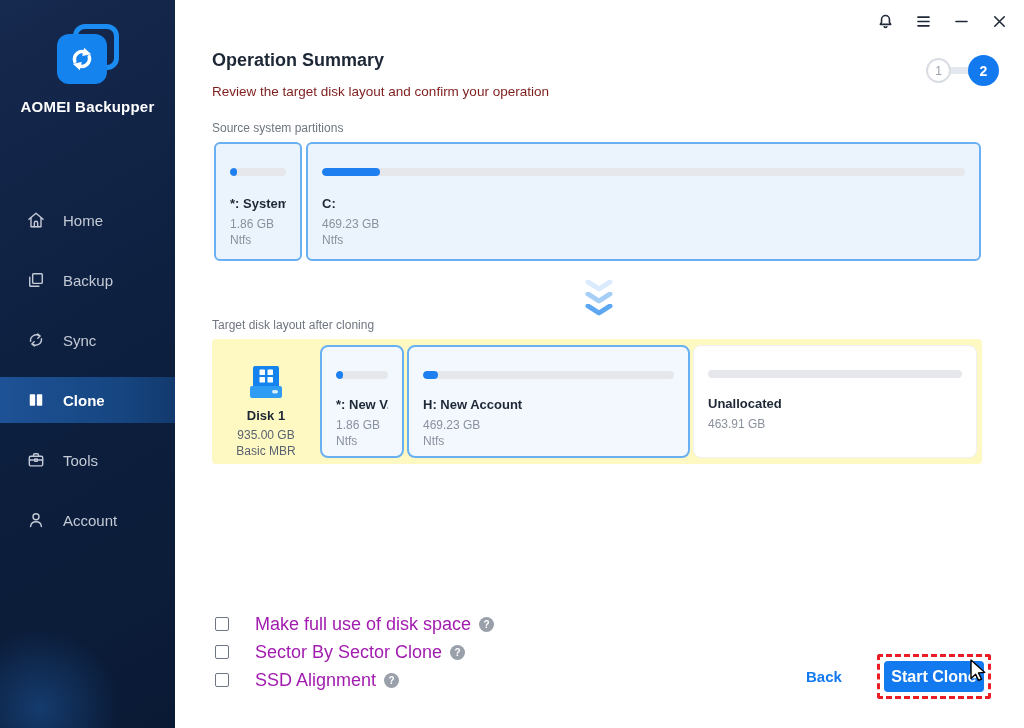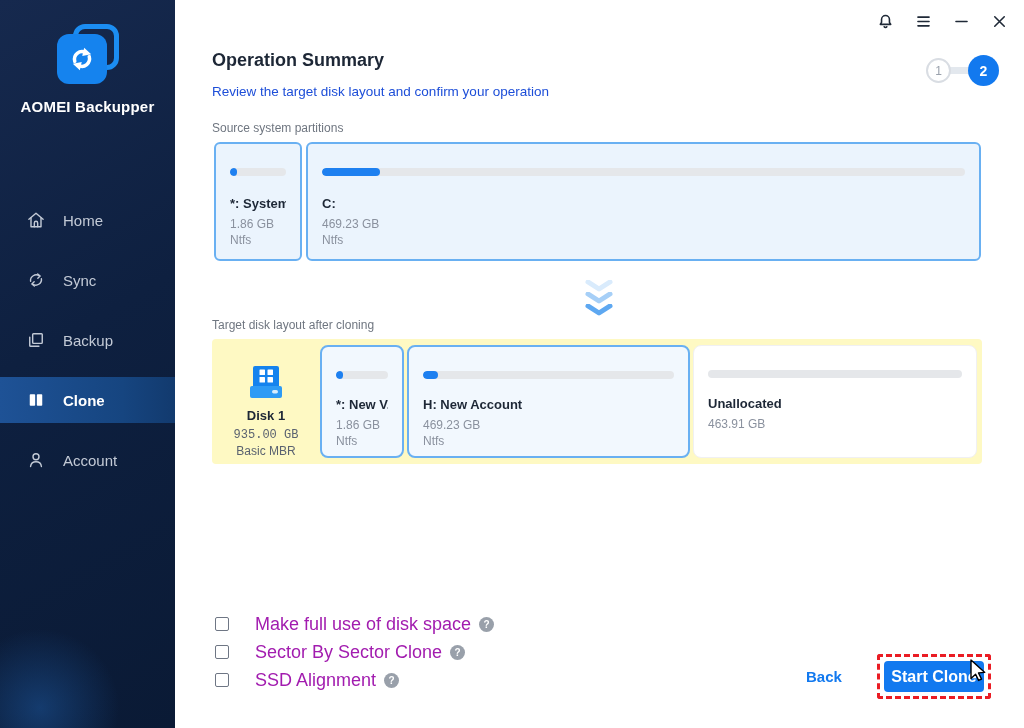--- a/index.html
+++ b/index.html
@@ -29,21 +29,21 @@
   .menu-item.active { background:linear-gradient(90deg,#1e5296 0%,#164580 70%,#123a6e 100%); color:#ffffff; font-weight:700; }
   .menu-item.active svg { stroke:none; }
 
   
   .winbar { position:absolute; top:6px; right:8px; display:flex; align-items:center; }
   .winbtn { width:34px; height:30px; display:flex; align-items:center; justify-content:center; background:transparent; border:none; cursor:pointer; margin-left:4px; }
   .winbtn svg { width:19px; height:19px; stroke:#1f2937; stroke-width:2; fill:none; stroke-linecap:round; stroke-linejoin:round; }
 
   
   .page-title { position:absolute; left:212px; top:50px; font-size:18px; font-weight:700; color:#1d2736; }
-  .subtitle { position:absolute; left:212px; top:84px; font-size:13.5px; color:#1d4ed8; }
+  .subtitle { position:absolute; left:212px; top:84px; font-size:13.5px; color:#7f1d1d; }
 
   .steps { position:absolute; left:922px; top:53px; width:76px; height:34px; }
   .step-line { position:absolute; left:20px; top:14px; width:38px; height:7px; background:#e3e8ee; border-radius:4px; }
   .step-c1 { position:absolute; left:4px; top:5px; width:25px; height:25px; border-radius:50%; background:#fff;
     border:2px solid #d9dde3; color:#9aa1ac; font-size:12px; display:flex; align-items:center; justify-content:center; }
   .step-c2 { position:absolute; left:46px; top:2px; width:31px; height:31px; border-radius:50%; background:#1279ef;
     color:#fff; font-size:14px; font-weight:700; display:flex; align-items:center; justify-content:center; }
 
   
   .src-label { position:absolute; left:212px; top:121px; font-size:12px; color:#6f7680; }
@@ -61,21 +61,21 @@
   .chevrons { position:absolute; left:585px; top:280px; width:28px; display:flex; flex-direction:column; gap:0px; }
   .chevrons svg { width:28px; height:12px; }
 
   
   .tgt-label { position:absolute; left:212px; top:318px; font-size:12px; color:#6f7680; }
   .tgt-container { position:absolute; left:212px; top:339px; width:770px; height:125px; background:#fef9c3;
     border-radius:4px; display:flex; align-items:flex-end; padding:6px 2px 6px 0; }
   .disk-info { width:108px; flex:none; text-align:center; }
   .disk-info svg { width:42px; height:40px; }
   .disk-name { font-size:13px; font-weight:700; color:#1d2736; margin-top:2px; }
-  .disk-size { font-size:12px; color:#5a6270; margin-top:5px;font-family:Liberation Mono, monospace; }
+  .disk-size { font-size:12px; color:#5a6270; margin-top:5px; }
   .disk-type { font-size:12px; color:#5a6270; margin-top:2px; }
   .tgt-box { height:113px; border-radius:8px; padding:12px 14px 10px; margin-right:3px; cursor:pointer; }
   .tgt-part { background:#f2f8fe; border:2px solid #69b0f2; }
   .tgt-box1 { width:84px; flex:none; }
   .tgt-box2 { width:283px; flex:none; }
   .tgt-unalloc { flex:1; background:#ffffff; border:1px solid #f0f0f2; }
   .tgt-box .p-name { margin-top:18px; }
 
   
   .options { position:absolute; left:215px; top:614px; }
@@ -120,45 +120,56 @@
               <path d="M3.5 11.2 L12 4 L20.5 11.2"></path>
               <path d="M6 9.4 V20 H18 V9.4"></path>
               <path d="M10 20 v-4.5 a2 2 0 0 1 4 0 V20"></path>
             </svg>
         </span>
         <span class="mi-label">Home</span>
       </div>
       <div class="menu-item">
         <span class="mi-icon">
           <svg viewBox="0 0 24 24">
+              <rect x="8" y="4.5" width="11.5" height="11.5" rx="1"></rect>
+              <path d="M4.5 8.5 V18.5 a1 1 0 0 0 1 1 H15.5"></path>
+            </svg>
+        </span>
+        <span class="mi-label">Backup</span>
+      </div>
+      <div class="menu-item">
+        <span class="mi-icon">
+          <svg viewBox="0 0 24 24">
               <path d="M5.5 13.5 A6.8 6.8 0 0 1 16 7"></path>
               <path d="M14 4.8 L17 7.3 L14.2 9.8"></path>
               <path d="M18.5 10.5 A6.8 6.8 0 0 1 8 17"></path>
               <path d="M10 19.2 L7 16.7 L9.8 14.2"></path>
             </svg>
         </span>
         <span class="mi-label">Sync</span>
       </div>
-      <div class="menu-item">
-        <span class="mi-icon">
-          <svg viewBox="0 0 24 24">
-              <rect x="8" y="4.5" width="11.5" height="11.5" rx="1"></rect>
-              <path d="M4.5 8.5 V18.5 a1 1 0 0 0 1 1 H15.5"></path>
-            </svg>
-        </span>
-        <span class="mi-label">Backup</span>
-      </div>
       <div class="menu-item active">
         <span class="mi-icon">
           <svg viewBox="0 0 24 24">
               <rect x="4.5" y="5" width="6.5" height="14" rx="1" fill="currentColor"></rect>
               <rect x="13" y="5" width="6.5" height="14" rx="1" fill="currentColor"></rect>
             </svg>
         </span>
         <span class="mi-label">Clone</span>
+      </div>
+      <div class="menu-item">
+        <span class="mi-icon">
+          <svg viewBox="0 0 24 24">
+              <rect x="4" y="7.5" width="16" height="11.5" rx="1.5"></rect>
+              <path d="M9 7.5 V6 a1.5 1.5 0 0 1 1.5-1.5 h3 A1.5 1.5 0 0 1 15 6 v1.5"></path>
+              <path d="M4 12 h6.5 M13.5 12 H20"></path>
+              <path d="M10.5 10.8 h3 v2.6 h-3 z"></path>
+            </svg>
+        </span>
+        <span class="mi-label">Tools</span>
       </div>
       <div class="menu-item">
         <span class="mi-icon">
           <svg viewBox="0 0 24 24">
               <circle cx="12" cy="8" r="3.6"></circle>
               <path d="M5.5 19.8 C6 15.6 9 14 12 14 s6 1.6 6.5 5.8"></path>
             </svg>
         </span>
         <span class="mi-label">Account</span>
       </div>

